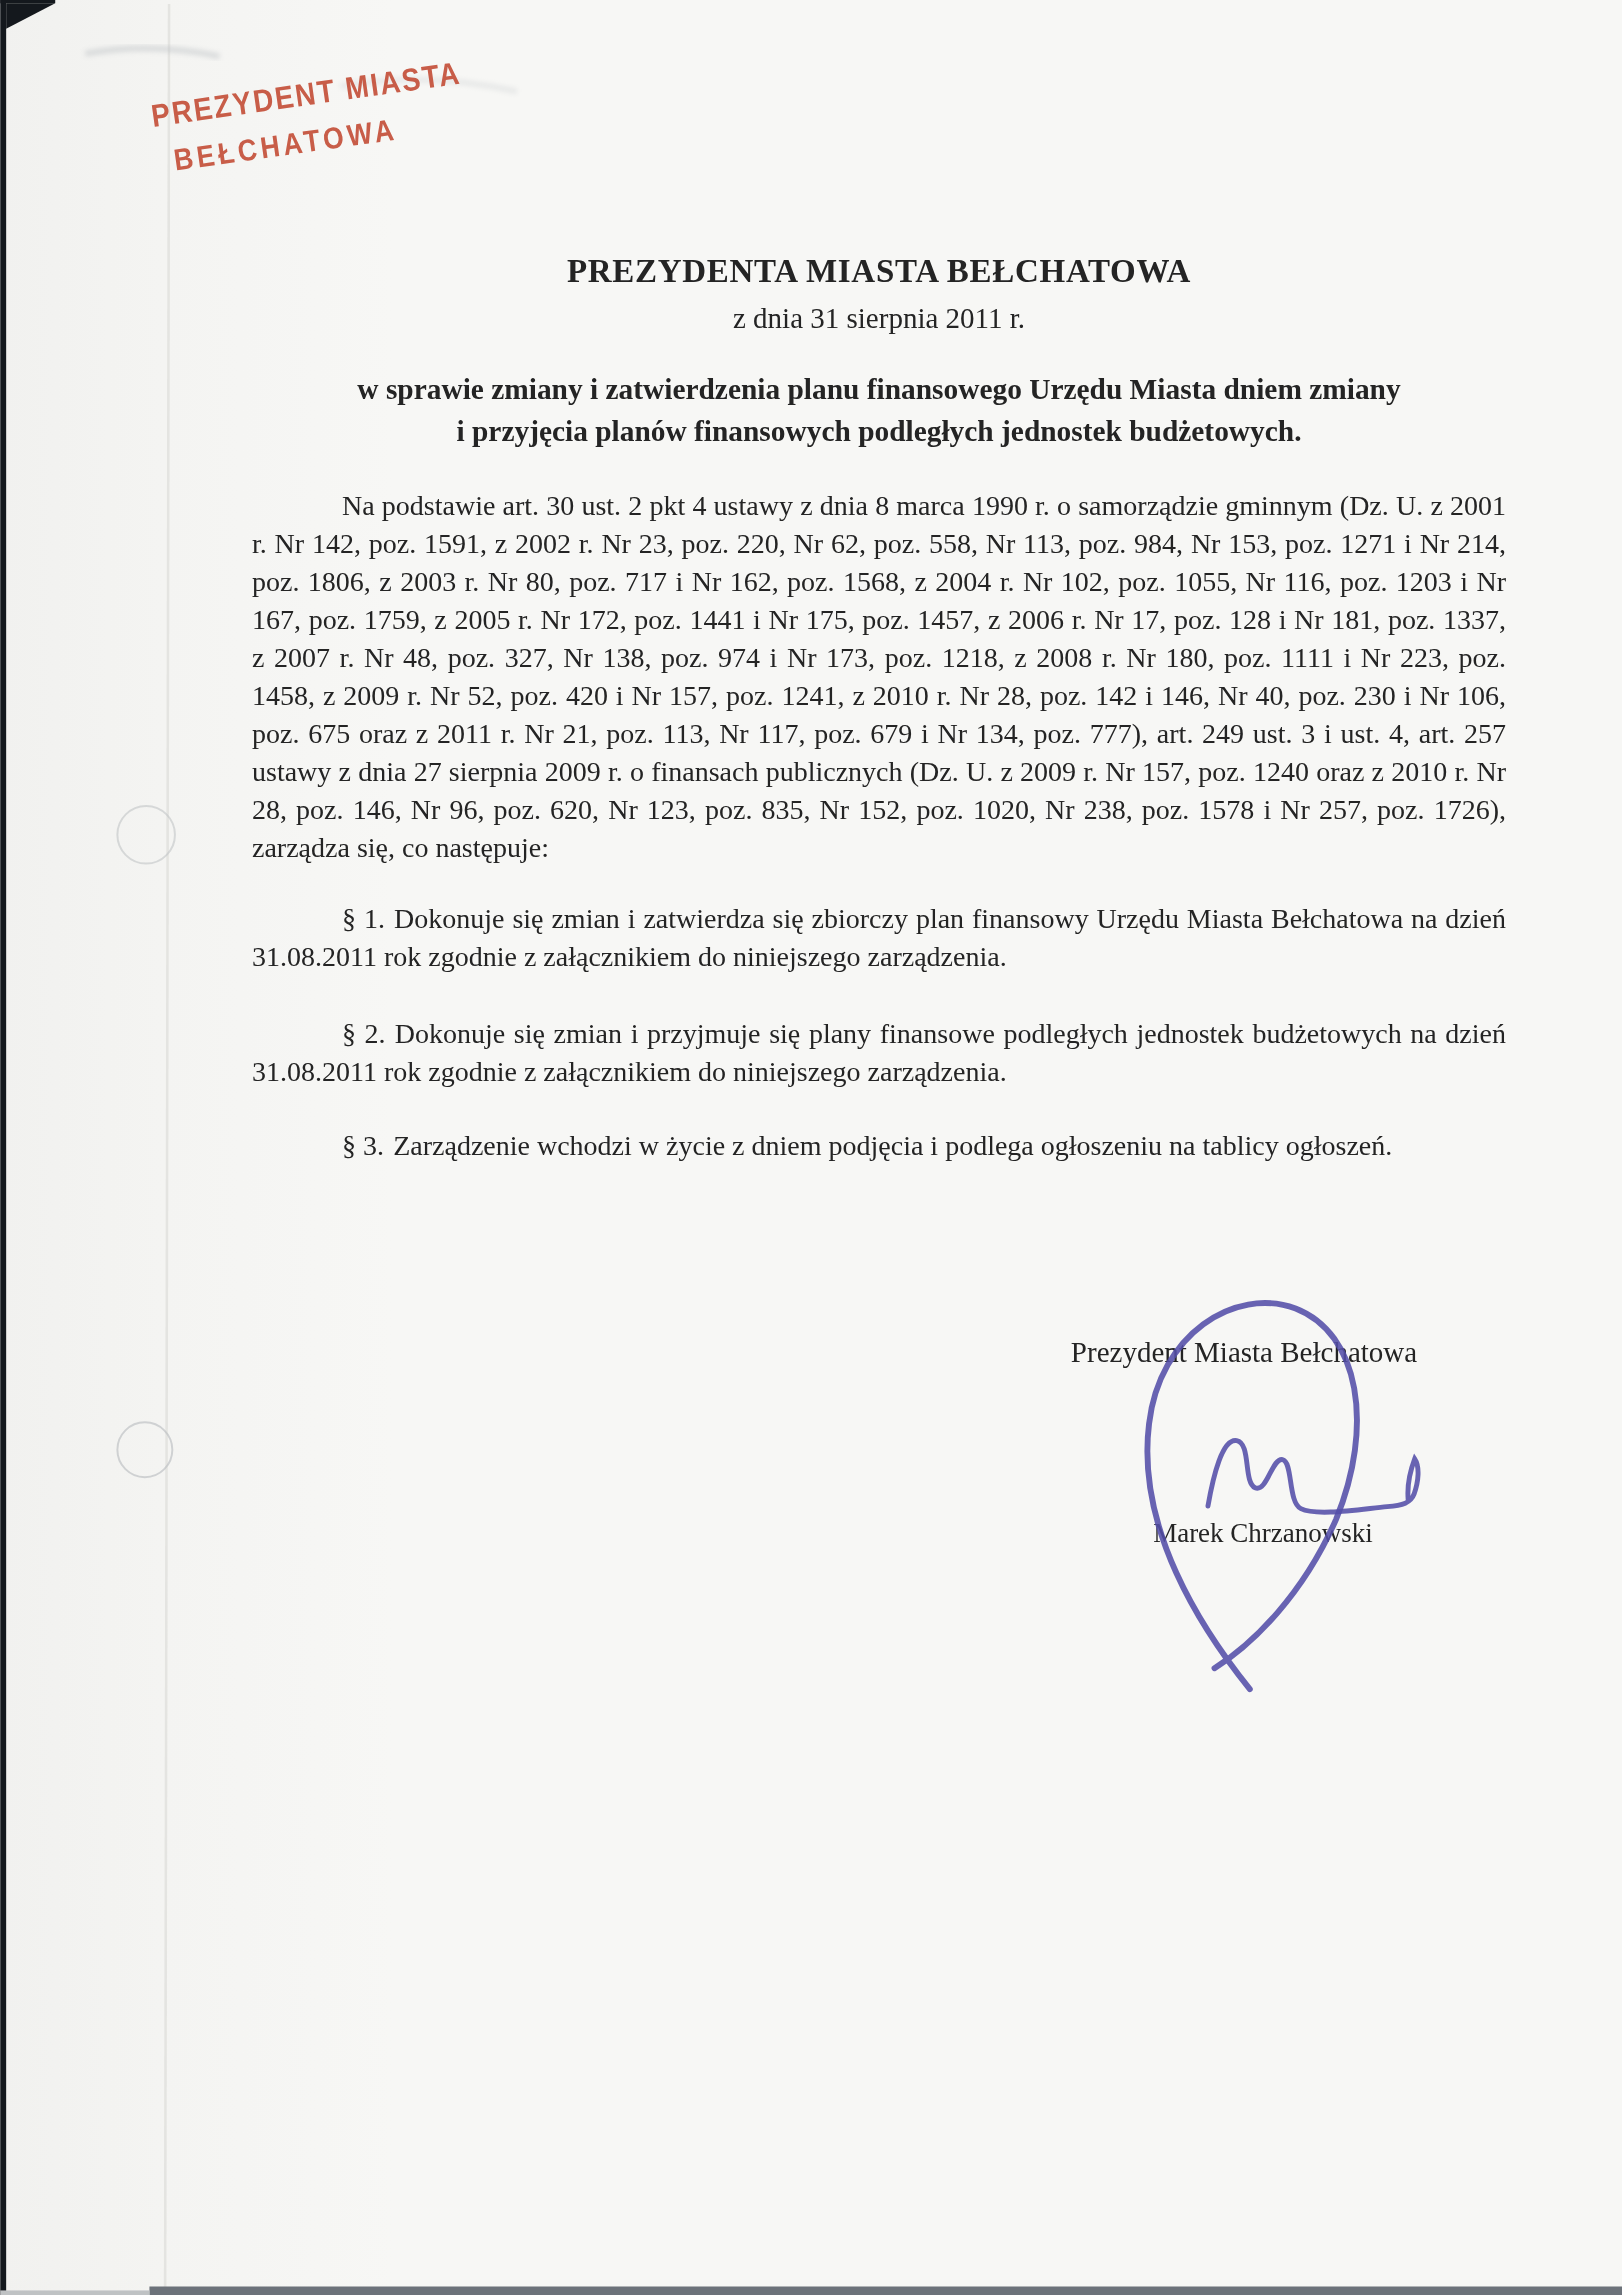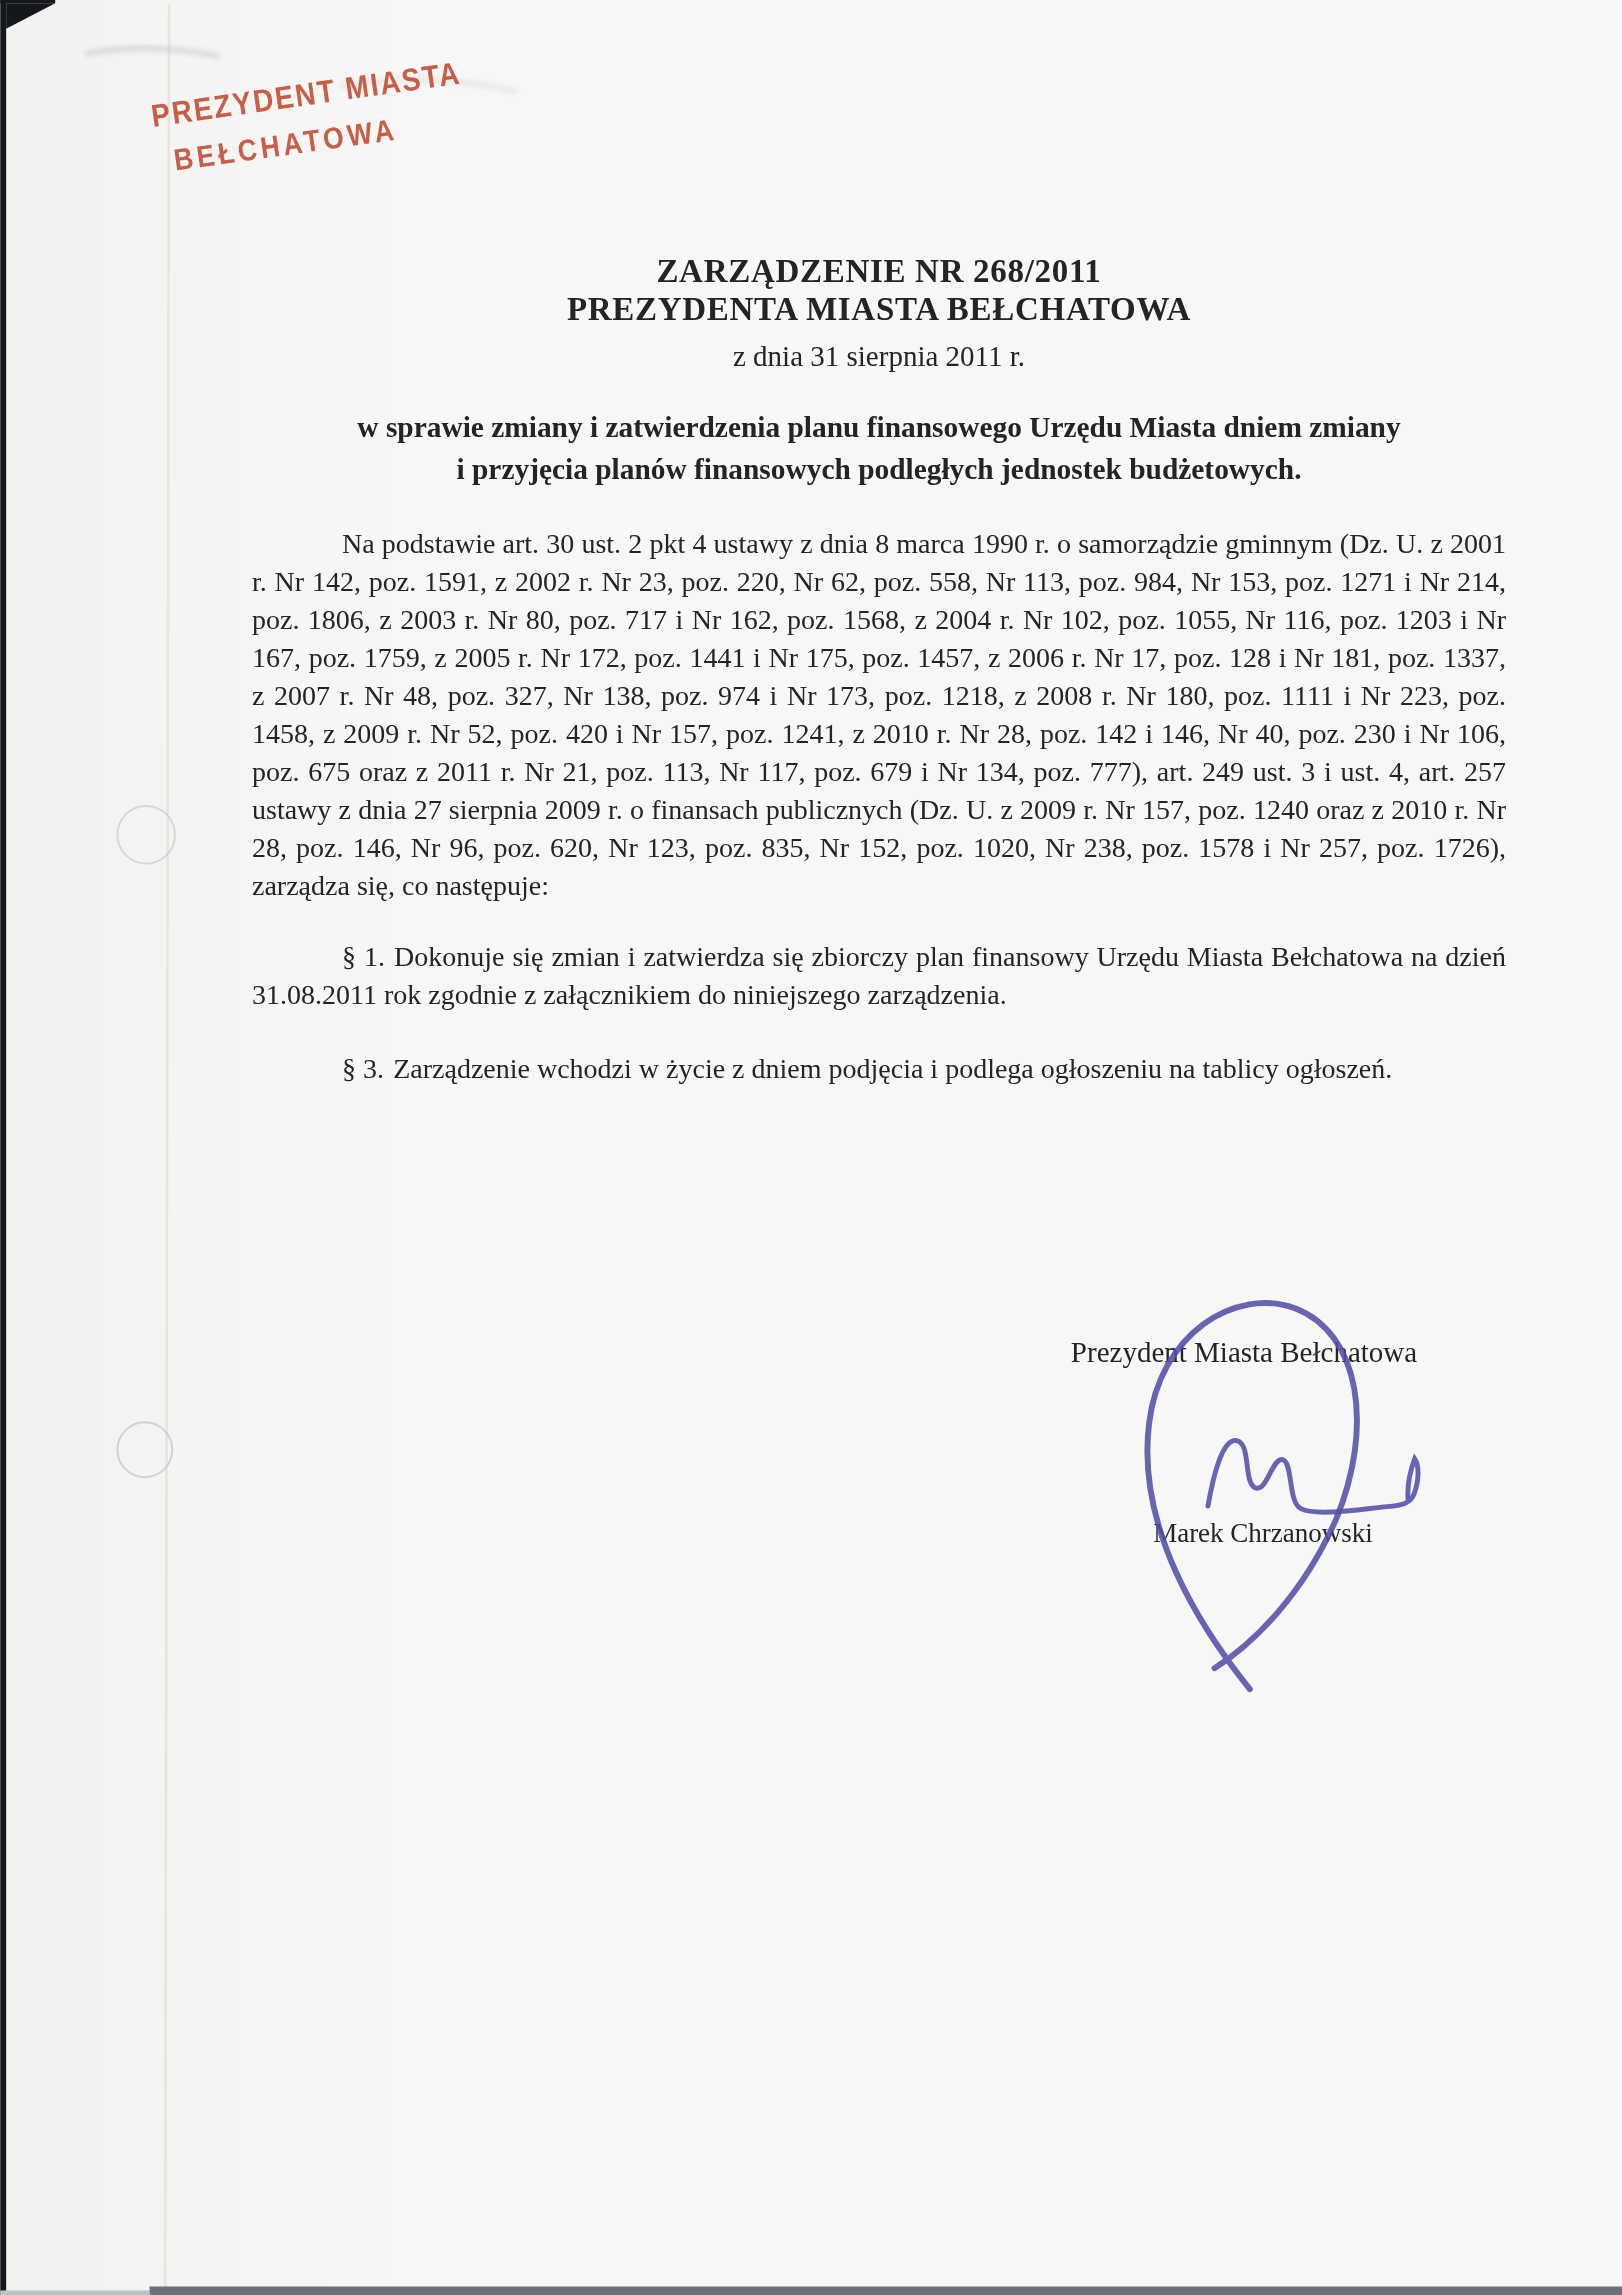--- a/index.html
+++ b/index.html
@@ -62,29 +62,29 @@
     <circle cx="223" cy="1276" r="44" fill="none" stroke="#c2c5c7" stroke-width="3" opacity="0.6"></circle>
     <circle cx="221" cy="2216" r="42" fill="none" stroke="#bcbfc2" stroke-width="3" opacity="0.65"></circle>
   </svg>
 
   <div class="stamp">
     <div class="stamp-line1">PREZYDENT MIASTA</div>
     <div class="stamp-line2">BEŁCHATOWA</div>
   </div>
 
   <div class="content">
-    <div class="title-line">ZARZĄDZENIE NR 268/2011</div>
     <div class="title-line">PREZYDENTA MIASTA BEŁCHATOWA</div>
     <div class="date-line">z dnia 31 sierpnia 2011 r.</div>
     <div class="subject">
       <div>w sprawie zmiany i zatwierdzenia planu finansowego Urzędu Miasta dniem zmiany</div>
       <div>i przyjęcia planów finansowych podległych jednostek budżetowych.</div>
     </div>
     <p class="preamble">Na podstawie art. 30 ust. 2 pkt 4 ustawy z dnia 8 marca 1990 r. o samorządzie gminnym (Dz. U. z 2001 r. Nr 142, poz. 1591, z 2002 r. Nr 23, poz. 220, Nr 62, poz. 558, Nr 113, poz. 984, Nr 153, poz. 1271 i Nr 214, poz. 1806, z 2003 r. Nr 80, poz. 717 i Nr 162, poz. 1568, z 2004 r. Nr 102, poz. 1055, Nr 116, poz. 1203 i Nr 167, poz. 1759, z 2005 r. Nr 172, poz. 1441 i Nr 175, poz. 1457, z 2006 r. Nr 17, poz. 128 i Nr 181, poz. 1337, z 2007 r. Nr 48, poz. 327, Nr 138, poz. 974 i Nr 173, poz. 1218, z 2008 r. Nr 180, poz. 1111 i Nr 223, poz. 1458, z 2009 r. Nr 52, poz. 420 i Nr 157, poz. 1241, z 2010 r. Nr 28, poz. 142 i 146, Nr 40, poz. 230 i Nr 106, poz. 675 oraz z 2011 r. Nr 21, poz. 113, Nr 117, poz. 679 i Nr 134, poz. 777), art. 249 ust. 3 i ust. 4, art. 257 ustawy z dnia 27 sierpnia 2009 r. o finansach publicznych (Dz. U. z 2009 r. Nr 157, poz. 1240 oraz z 2010 r. Nr 28, poz. 146, Nr 96, poz. 620, Nr 123, poz. 835, Nr 152, poz. 1020, Nr 238, poz. 1578 i Nr 257, poz. 1726), zarządza się, co następuje:</p>
     <p class="section s1"><span class="secnum">§ 1.</span><span>Dokonuje się zmian i zatwierdza się zbiorczy plan finansowy Urzędu Miasta Bełchatowa na dzień 31.08.2011 rok zgodnie z załącznikiem do niniejszego zarządzenia.</span></p>
+    <p class="section s2"><span class="secnum">§ 2.</span><span>Dokonuje się zmian i przyjmuje się plany finansowe podległych jednostek budżetowych na dzień 31.08.2011 rok zgodnie z załącznikiem do niniejszego zarządzenia.</span></p>
     <p class="section s3"><span class="secnum">§ 3.</span><span>Zarządzenie wchodzi w życie z dniem podjęcia i podlega ogłoszeniu na tablicy ogłoszeń.</span></p>
   </div>
 
   <div class="sig-role">Prezydent Miasta Bełchatowa</div>
   <div class="sig-name">Marek Chrzanowski</div>
 
   <svg class="ink" width="1623" height="2295" viewBox="0 0 2480 3508" aria-hidden="true">
     <path d="M 1910 2582
              C 1836 2490, 1736 2336, 1756 2176
              C 1772 2040, 1886 1966, 1980 2000

